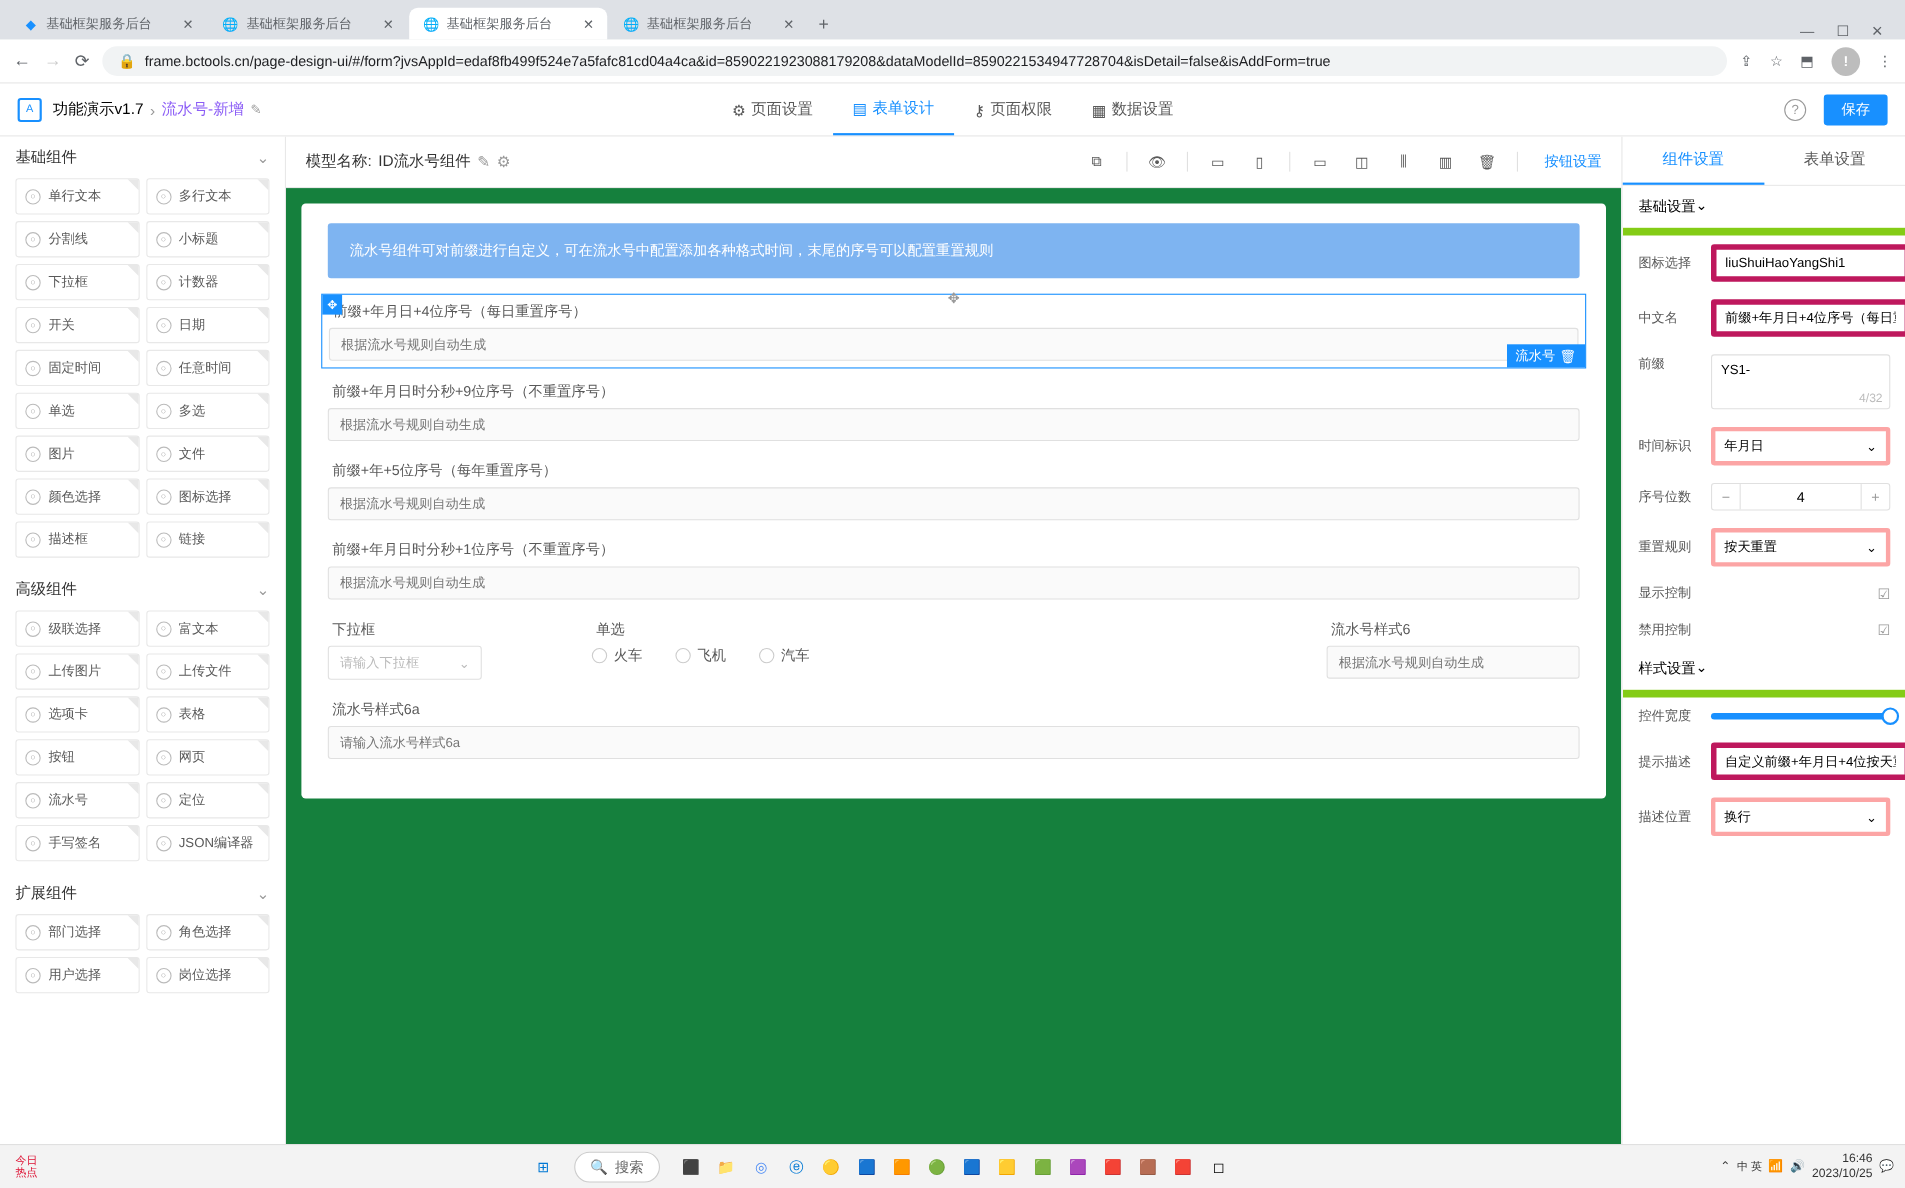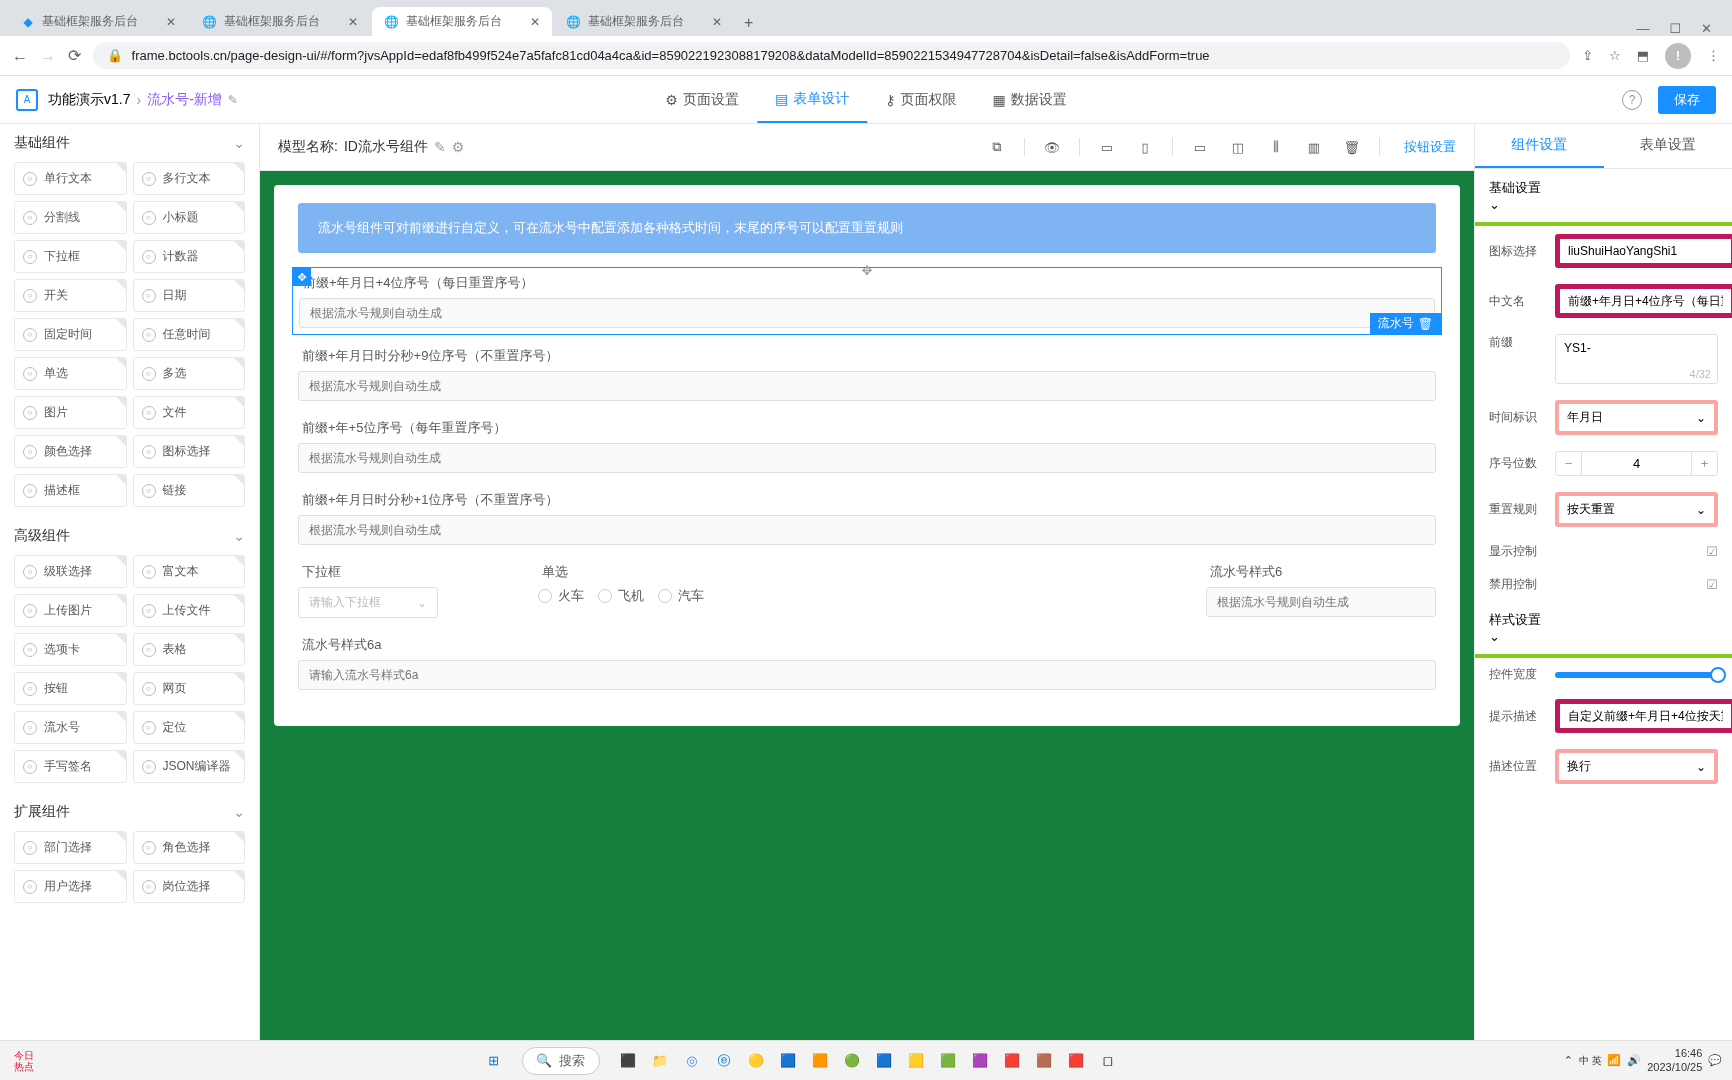--- a/index.html
+++ b/index.html
@@ -390,21 +390,21 @@
       border: 1px solid #e0e0e0;
       border-radius: 3px;
       display: flex;
       align-items: center;
       justify-content: space-between;
       color: #bbb;
       font-size: 12px;
     }
     .radio-group {
       display: flex;
-      gap: 14px;
+      gap: 30px;
     }
     .radio-opt {
       display: flex;
       align-items: center;
       gap: 6px;
       color: #595959;
       font-size: 13px;
     }
     .radio-circle {
       width: 14px;
@@ -437,22 +437,21 @@
       border-bottom: 2px solid #1890ff;
     }
     .right-content {
       flex: 1;
       overflow-y: auto;
     }
     .setting-section-header {
       padding: 10px 14px;
       font-size: 13px;
       display: flex;
-      border-bottom: 4px solid #84cc16;
-      flex-direction: column;
+      border-bottom: 7px solid #84cc16;
     }
     .setting-item {
       display: flex;
       align-items: center;
       padding: 8px 14px;
       gap: 10px;
     }
     .setting-label {
       width: 56px;
       font-size: 12px;

